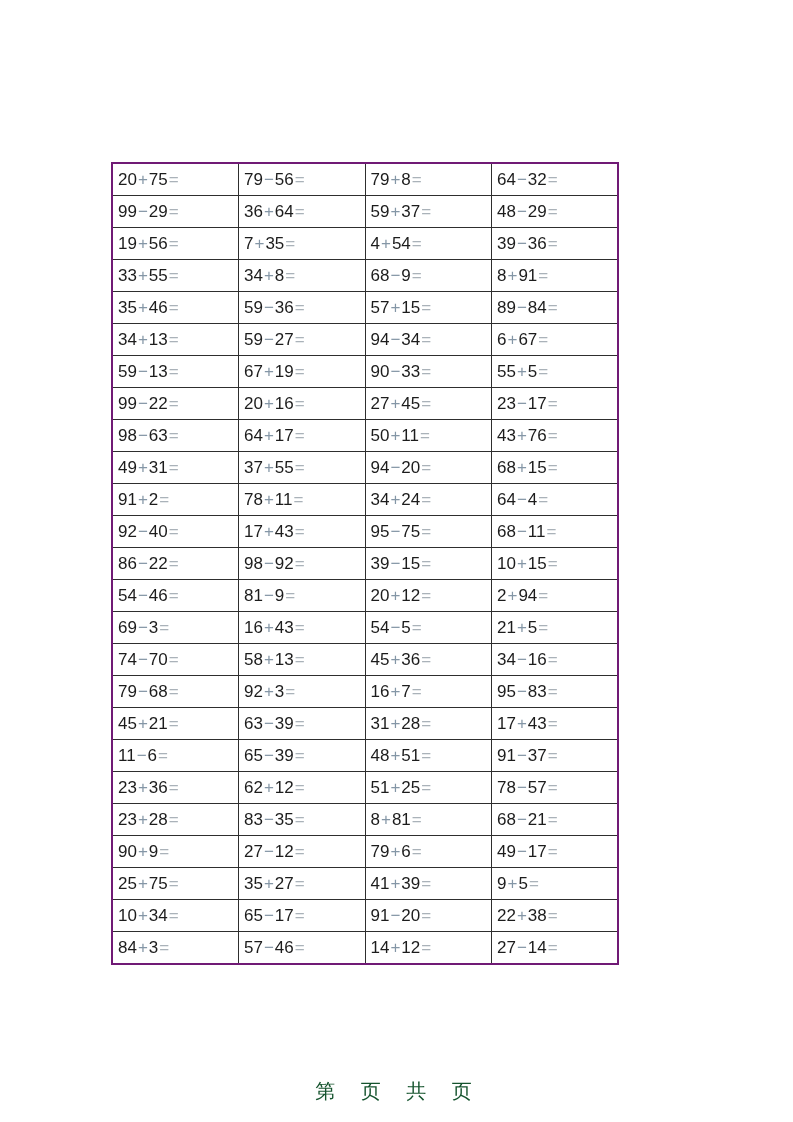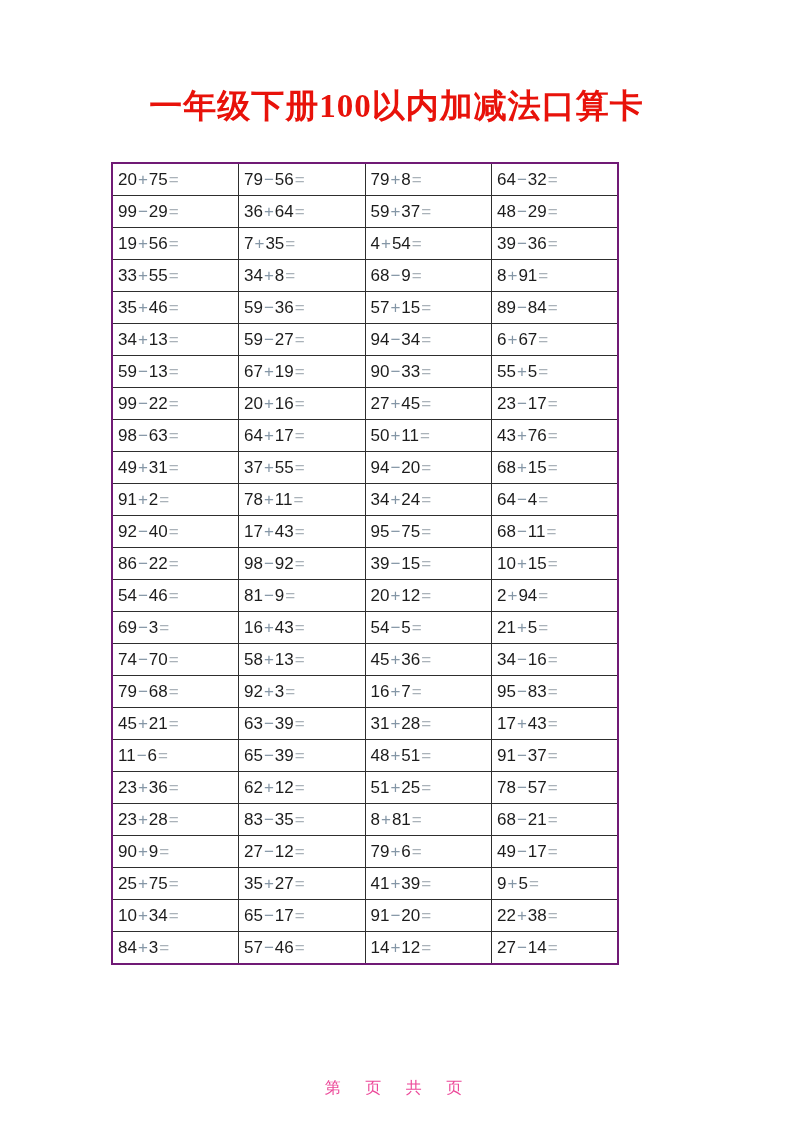--- a/index.html
+++ b/index.html
@@ -49,32 +49,31 @@
   }
   td .num { color: #1c1c1c; }
   td .op  { color: #8496a6; padding: 0 1px; }
   td .eq  { color: #aab2b9; padding-left: 1px; }
   .page-footer {
     position: absolute;
     top: 1078px;
     left: 0;
     width: 100%;
     text-align: center;
-    font-size: 16px;
-    color: #ec4899;
+    font-size: 20px;
+    color: #14532d;
     letter-spacing: 6px;
     word-spacing: 8px;
   }
 </style>
 </head>
 <body>
 
 <div class="page">
 
-  <h1 class="worksheet-title">一年级下册100以内加减法口算卡</h1>
 
   <table class="problems">
     <tbody>
         <tr>
           <td><span class="num">20</span><span class="op">+</span><span class="num">75</span><span class="eq">=</span></td>
           <td><span class="num">79</span><span class="op">−</span><span class="num">56</span><span class="eq">=</span></td>
           <td><span class="num">79</span><span class="op">+</span><span class="num">8</span><span class="eq">=</span></td>
           <td><span class="num">64</span><span class="op">−</span><span class="num">32</span><span class="eq">=</span></td>
         </tr>
         <tr>

